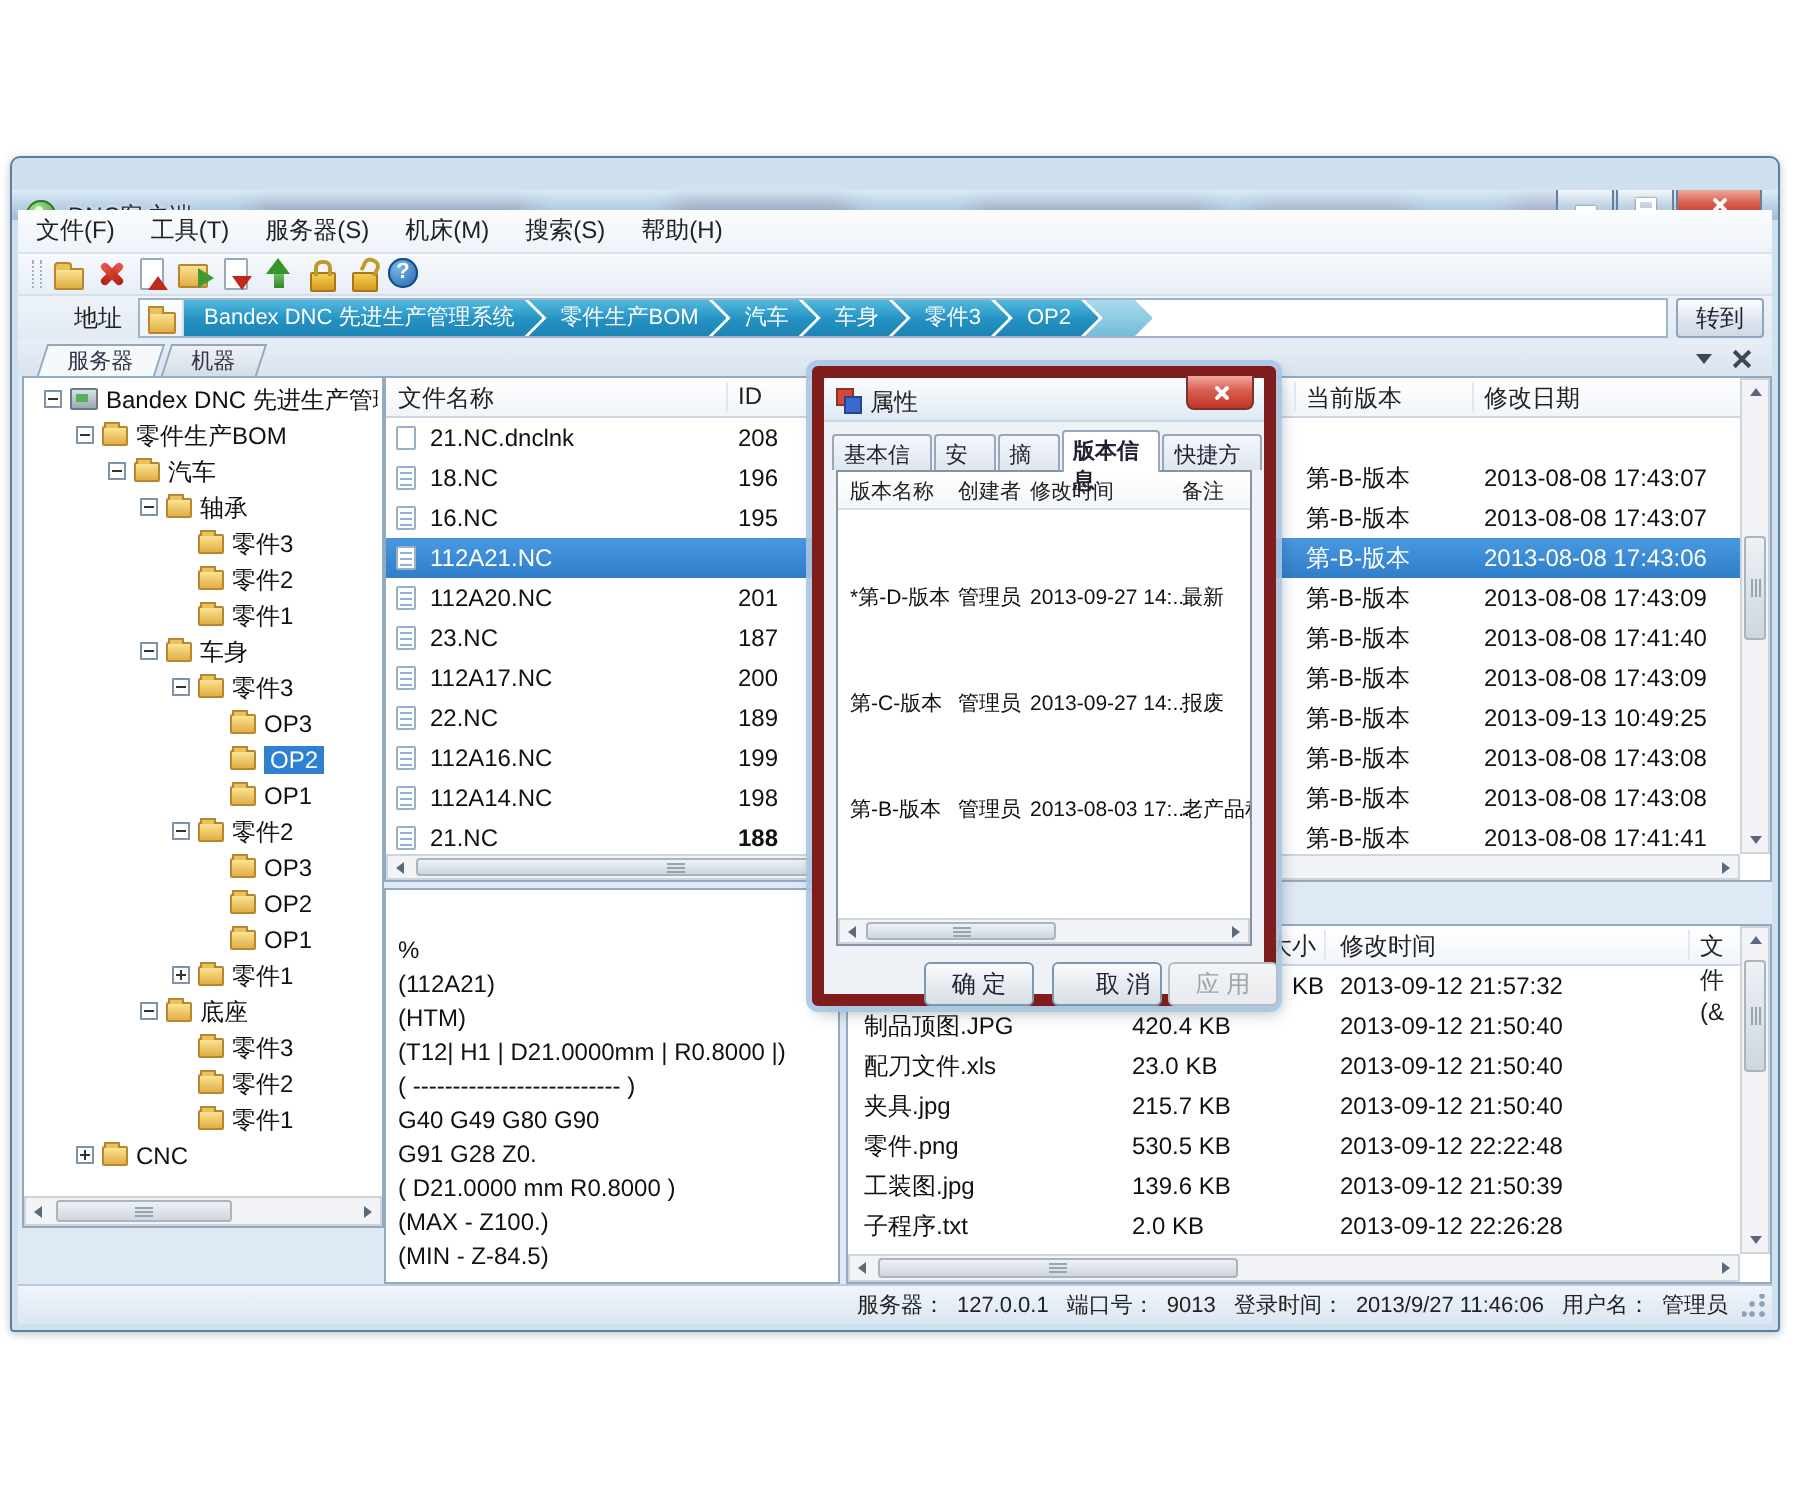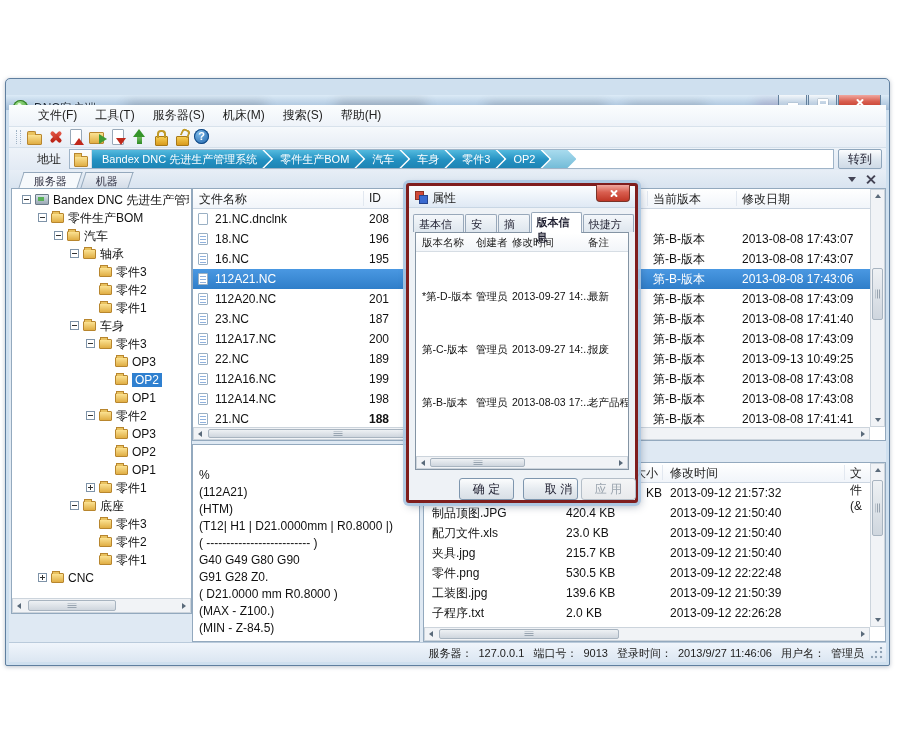--- a/index.html
+++ b/index.html
@@ -25,21 +25,21 @@
     background:linear-gradient(#f4f8fb,#c6d6e6 50%,#aac0d6);position:relative;margin-left:1px;}
   .wbtn.close{width:43px;background:linear-gradient(#f0a8a0,#d95f50 45%,#bf3626);}
   .wbtn .bar{position:absolute;left:9px;top:8px;width:10px;height:3px;background:#fff;box-shadow:0 0 1px #456;}
   .wbtn .box{position:absolute;left:9px;top:4px;width:10px;height:7px;border:2px solid #fff;box-shadow:0 0 1px #456;}
   .wbtn .x1,.wbtn .x2{position:absolute;left:20px;top:3px;width:2px;height:9px;background:#fff;border-radius:1px;}
   .wbtn .x1{transform:rotate(45deg);} .wbtn .x2{transform:rotate(-45deg);}
 
   
   #menubar{position:absolute;left:3px;right:3px;top:26px;height:22px;
     background:linear-gradient(#fbfdfe,#eef3f9);border-bottom:1px solid #d8e2ec;
-    font-size:12px;color:#222;display:flex;align-items:center;padding-left:20px;}
+    font-size:12px;color:#222;display:flex;align-items:center;padding-left:0;}
   .mitem{padding:2px 9px;cursor:default;}
 
   
   #toolbar{position:absolute;left:3px;right:3px;top:48px;height:21px;
     background:linear-gradient(#f6f9fc,#e8eef6);border-bottom:1px solid #d4dfea;
     display:flex;align-items:center;padding-left:4px;}
   #toolbar::before{content:"";width:3px;height:14px;margin:0 3px;
     border-left:1px dotted #9fb2c5;border-right:1px dotted #9fb2c5;}
   .tbi{width:19px;height:18px;position:relative;display:inline-block;margin:0 1px;}
   .ti-new-folder::before{content:"";position:absolute;left:2px;top:6px;width:13px;height:9px;
@@ -186,21 +186,21 @@
     background:
       radial-gradient(circle at 10px 10px,#8fa2b5 1.2px,transparent 1.6px),
       radial-gradient(circle at 10px 5px,#8fa2b5 1.2px,transparent 1.6px),
       radial-gradient(circle at 5px 10px,#8fa2b5 1.2px,transparent 1.6px),
       radial-gradient(circle at 10px 1px,#8fa2b5 1.2px,transparent 1.6px),
       radial-gradient(circle at 1px 10px,#8fa2b5 1.2px,transparent 1.6px),
       radial-gradient(circle at 5px 5px,#8fa2b5 1.2px,transparent 1.6px);}
 
   
   #dialog{position:absolute;left:400px;top:104px;width:232px;height:320px;z-index:50;
-    background:#eef2f6;border:3px solid #7f1d1d;border-radius:3px;
+    background:#eef2f6;border:6px solid #7f1d1d;border-radius:3px;
     box-shadow:0 0 0 3px rgba(170,198,226,.9),2px 3px 8px rgba(40,60,90,.4);}
   #dlg-title{position:absolute;left:0;right:0;top:0;height:22px;
     background:linear-gradient(#fbfdff,#dfe9f4);border-bottom:1px solid #c8d6e4;border-radius:3px 3px 0 0;}
   #dlg-icon{position:absolute;left:6px;top:5px;width:12px;height:12px;}
   #dlg-icon::before{content:"";position:absolute;left:0;top:0;width:7px;height:7px;background:#d04a3a;border:1px solid #903020;}
   #dlg-icon::after{content:"";position:absolute;left:4px;top:4px;width:7px;height:7px;background:#3a6ad0;border:1px solid #24448e;}
   #dlg-title-text{position:absolute;left:23px;top:4px;font-size:12px;color:#222;}
   #dlg-close{position:absolute;right:5px;top:-1px;width:34px;height:17px;border:1px solid #7a3328;border-top:none;
     border-radius:0 0 4px 4px;background:linear-gradient(#f0a8a0,#d95f50 45%,#bf3626);}
   #dlg-close::before,#dlg-close::after{content:"";position:absolute;left:16px;top:4px;width:2px;height:9px;background:#fff;border-radius:1px;}

